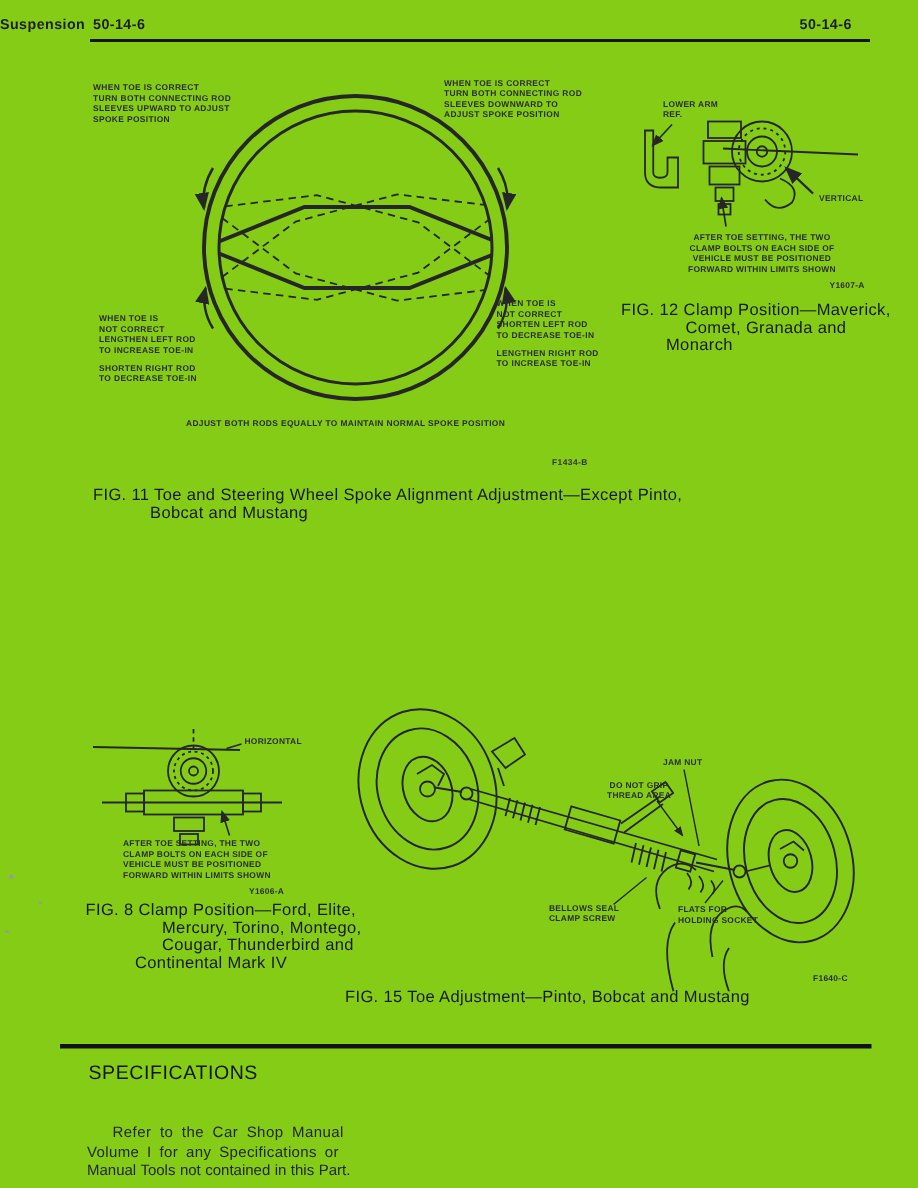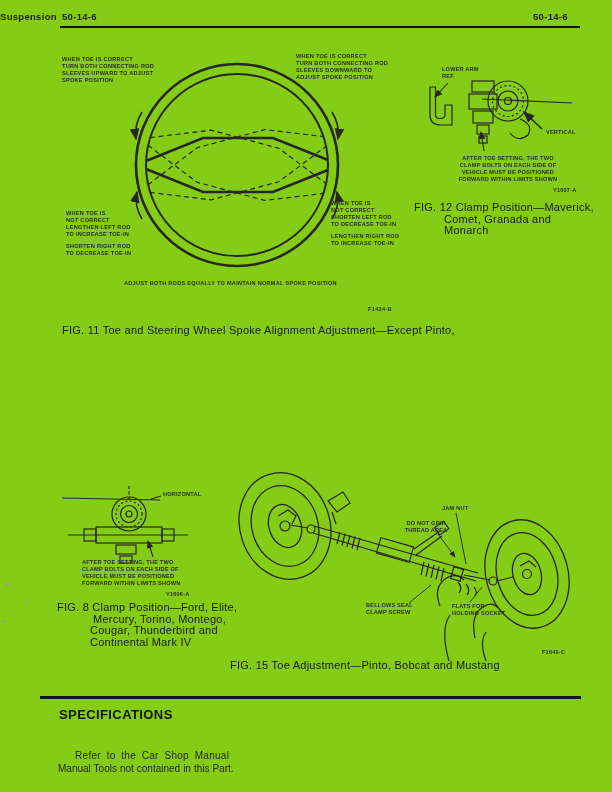--- a/index.html
+++ b/index.html
@@ -15,21 +15,21 @@
   .ref{position:absolute;font-size:5.6px;letter-spacing:.3px;color:#333;font-weight:600;white-space:nowrap;}
   
   .caption{position:absolute;font-size:11px;line-height:11.5px;font-weight:400;letter-spacing:.25px;color:#191919;white-space:nowrap;}
   .caption .ind{display:block;}
   
   .diagram{position:absolute;}
   svg .ink{stroke:#262626;fill:none;}
   svg text{font-family:"Liberation Sans",sans-serif;font-size:5.6px;fill:#2d2d2d;letter-spacing:.2px;font-weight:600;}
   
   .spec-rule{position:absolute;top:696px;left:40px;width:541px;height:2.5px;background:#121212;}
-  .spec-heading{position:absolute;top:707px;left:59px;font-size:13px;font-weight:700;letter-spacing:.4px;color:#141414;}
+  .spec-heading{position:absolute;top:707px;left:59px;font-size:13px;font-weight:400;letter-spacing:.4px;color:#141414;}
   .spec-body{position:absolute;top:750px;left:58px;width:205px;font-family:Liberation Sans, sans-serif;
              font-size:10px;line-height:12.5px;color:#262626;}
   .spec-body .l1{padding-left:17px;word-spacing:2.6px;letter-spacing:.3px;}
   .spec-body .l2{word-spacing:2.2px;letter-spacing:.25px;}
   .spec-body .l3{word-spacing:.2px;}
   .speck{position:absolute;background:#9a9a96;border-radius:50%;}
 </style>
 </head>
 <body>
 
@@ -103,20 +103,21 @@
     <div>LENGTHEN RIGHT ROD</div>
     <div>TO INCREASE TOE-IN</div>
   </div>
 
   <div class="note" style="left:124px;top:280px;">ADJUST BOTH RODS EQUALLY TO MAINTAIN NORMAL SPOKE POSITION</div>
 
   <div class="ref" style="left:368px;top:306px;">F1434-B</div>
 
   <div class="caption" style="left:62px;top:325px;">
     <span class="ind">FIG. 11 Toe and Steering Wheel Spoke Alignment Adjustment—Except Pinto,</span>
+    <span class="ind" style="margin-left:38px;">Bobcat and Mustang</span>
   </div>
 
   <svg class="diagram" style="left:420px;top:55px;" width="172" height="148" viewBox="0 0 172 148">
     <g class="ink" stroke-width="1.2">
       <path d="M 10,32 L 10,60 Q 10,70 21,70 L 32,70 L 32,50 L 25,50 L 25,60 Q 25,63.5 20,63.5 Q 15.5,63.5 15.5,60 L 15.5,32 Z"></path>
     </g>
     <g class="ink" stroke-width="1.2">
       <rect x="52" y="26" width="22" height="11"></rect>
       <rect x="49" y="39" width="28" height="15"></rect>
       <rect x="53" y="56" width="20" height="12"></rect>
@@ -139,21 +140,21 @@
     <text x="126" y="79">VERTICAL</text>
     <text x="88" y="105" text-anchor="middle">AFTER TOE SETTING, THE TWO</text>
     <text x="88" y="112" text-anchor="middle">CLAMP BOLTS ON EACH SIDE OF</text>
     <text x="88" y="119" text-anchor="middle">VEHICLE MUST BE POSITIONED</text>
     <text x="88" y="126" text-anchor="middle">FORWARD WITHIN LIMITS SHOWN</text>
     <text x="133" y="137">Y1607-A</text>
   </svg>
 
   <div class="caption" style="left:414px;top:202px;">
     <span class="ind">FIG. 12 Clamp Position—Maverick,</span>
-    <span class="ind" style="margin-left:30px;">Comet, Granada and</span>
+    <span class="ind" style="margin-left:43px;">Comet, Granada and</span>
     <span class="ind" style="margin-left:30px;">Monarch</span>
   </div>
 
   <svg class="diagram" style="left:60px;top:483px;" width="175" height="120" viewBox="0 0 175 120">
     <g class="ink" stroke-width="1.2">
       <path d="M 2,15 L 100,17"></path>
       <path d="M 69,3 L 69,18" stroke-dasharray="3,2.5"></path>
       <circle cx="69" cy="31" r="17"></circle>
       <circle cx="69" cy="31" r="13" stroke-dasharray="2,2.4"></circle>
       <circle cx="69" cy="31" r="8.5"></circle>
@@ -172,22 +173,22 @@
     <text x="103" y="13">HORIZONTAL</text>
     <text x="22" y="81">AFTER TOE SETTING, THE TWO</text>
     <text x="22" y="88">CLAMP BOLTS ON EACH SIDE OF</text>
     <text x="22" y="95">VEHICLE MUST BE POSITIONED</text>
     <text x="22" y="102">FORWARD WITHIN LIMITS SHOWN</text>
     <text x="106" y="113">Y1606-A</text>
   </svg>
 
   <div class="caption" style="left:57px;top:602px;">
     <span class="ind">FIG. 8 Clamp Position—Ford, Elite,</span>
-    <span class="ind" style="margin-left:36px;">Mercury, Torino, Montego,</span>
-    <span class="ind" style="margin-left:33px;">Cougar, Thunderbird and</span>
+    <span class="ind" style="margin-left:51px;">Mercury, Torino, Montego,</span>
+    <span class="ind" style="margin-left:51px;">Cougar, Thunderbird and</span>
     <span class="ind" style="margin-left:33px;">Continental Mark IV</span>
   </div>
 
   <svg class="diagram" style="left:228px;top:456px;" width="355" height="205" viewBox="0 0 355 205">
     <g class="ink" stroke-width="1.3" transform="rotate(-18 57 70)">
       <ellipse cx="57" cy="70" rx="45" ry="54"></ellipse>
       <ellipse cx="57" cy="70" rx="33" ry="41"></ellipse>
       <ellipse cx="57" cy="70" rx="16" ry="22"></ellipse>
     </g>
     <g class="ink" stroke-width="1.3" transform="rotate(-15 299 118)">
@@ -238,20 +239,21 @@
     <text x="224" y="159">HOLDING SOCKET</text>
     <text x="314" y="198">F1640-C</text>
   </svg>
 
   <div class="caption" style="left:230px;top:660px;width:250px;text-align:center;">FIG. 15 Toe Adjustment—Pinto, Bobcat and Mustang</div>
 
   <div class="spec-rule"></div>
   <div class="spec-heading">SPECIFICATIONS</div>
   <div class="spec-body">
     <div class="l1">Refer to the Car Shop Manual</div>
+    <div class="l2">Volume I for any Specifications or</div>
     <div class="l3">Manual Tools not contained in this Part.</div>
   </div>
 
   <div class="speck" style="left:6px;top:583px;width:3px;height:3px;"></div>
   <div class="speck" style="left:26px;top:601px;width:2px;height:2px;"></div>
   <div class="speck" style="left:3px;top:620px;width:3px;height:2px;"></div>
 
 </div>
 
 </body></html>

